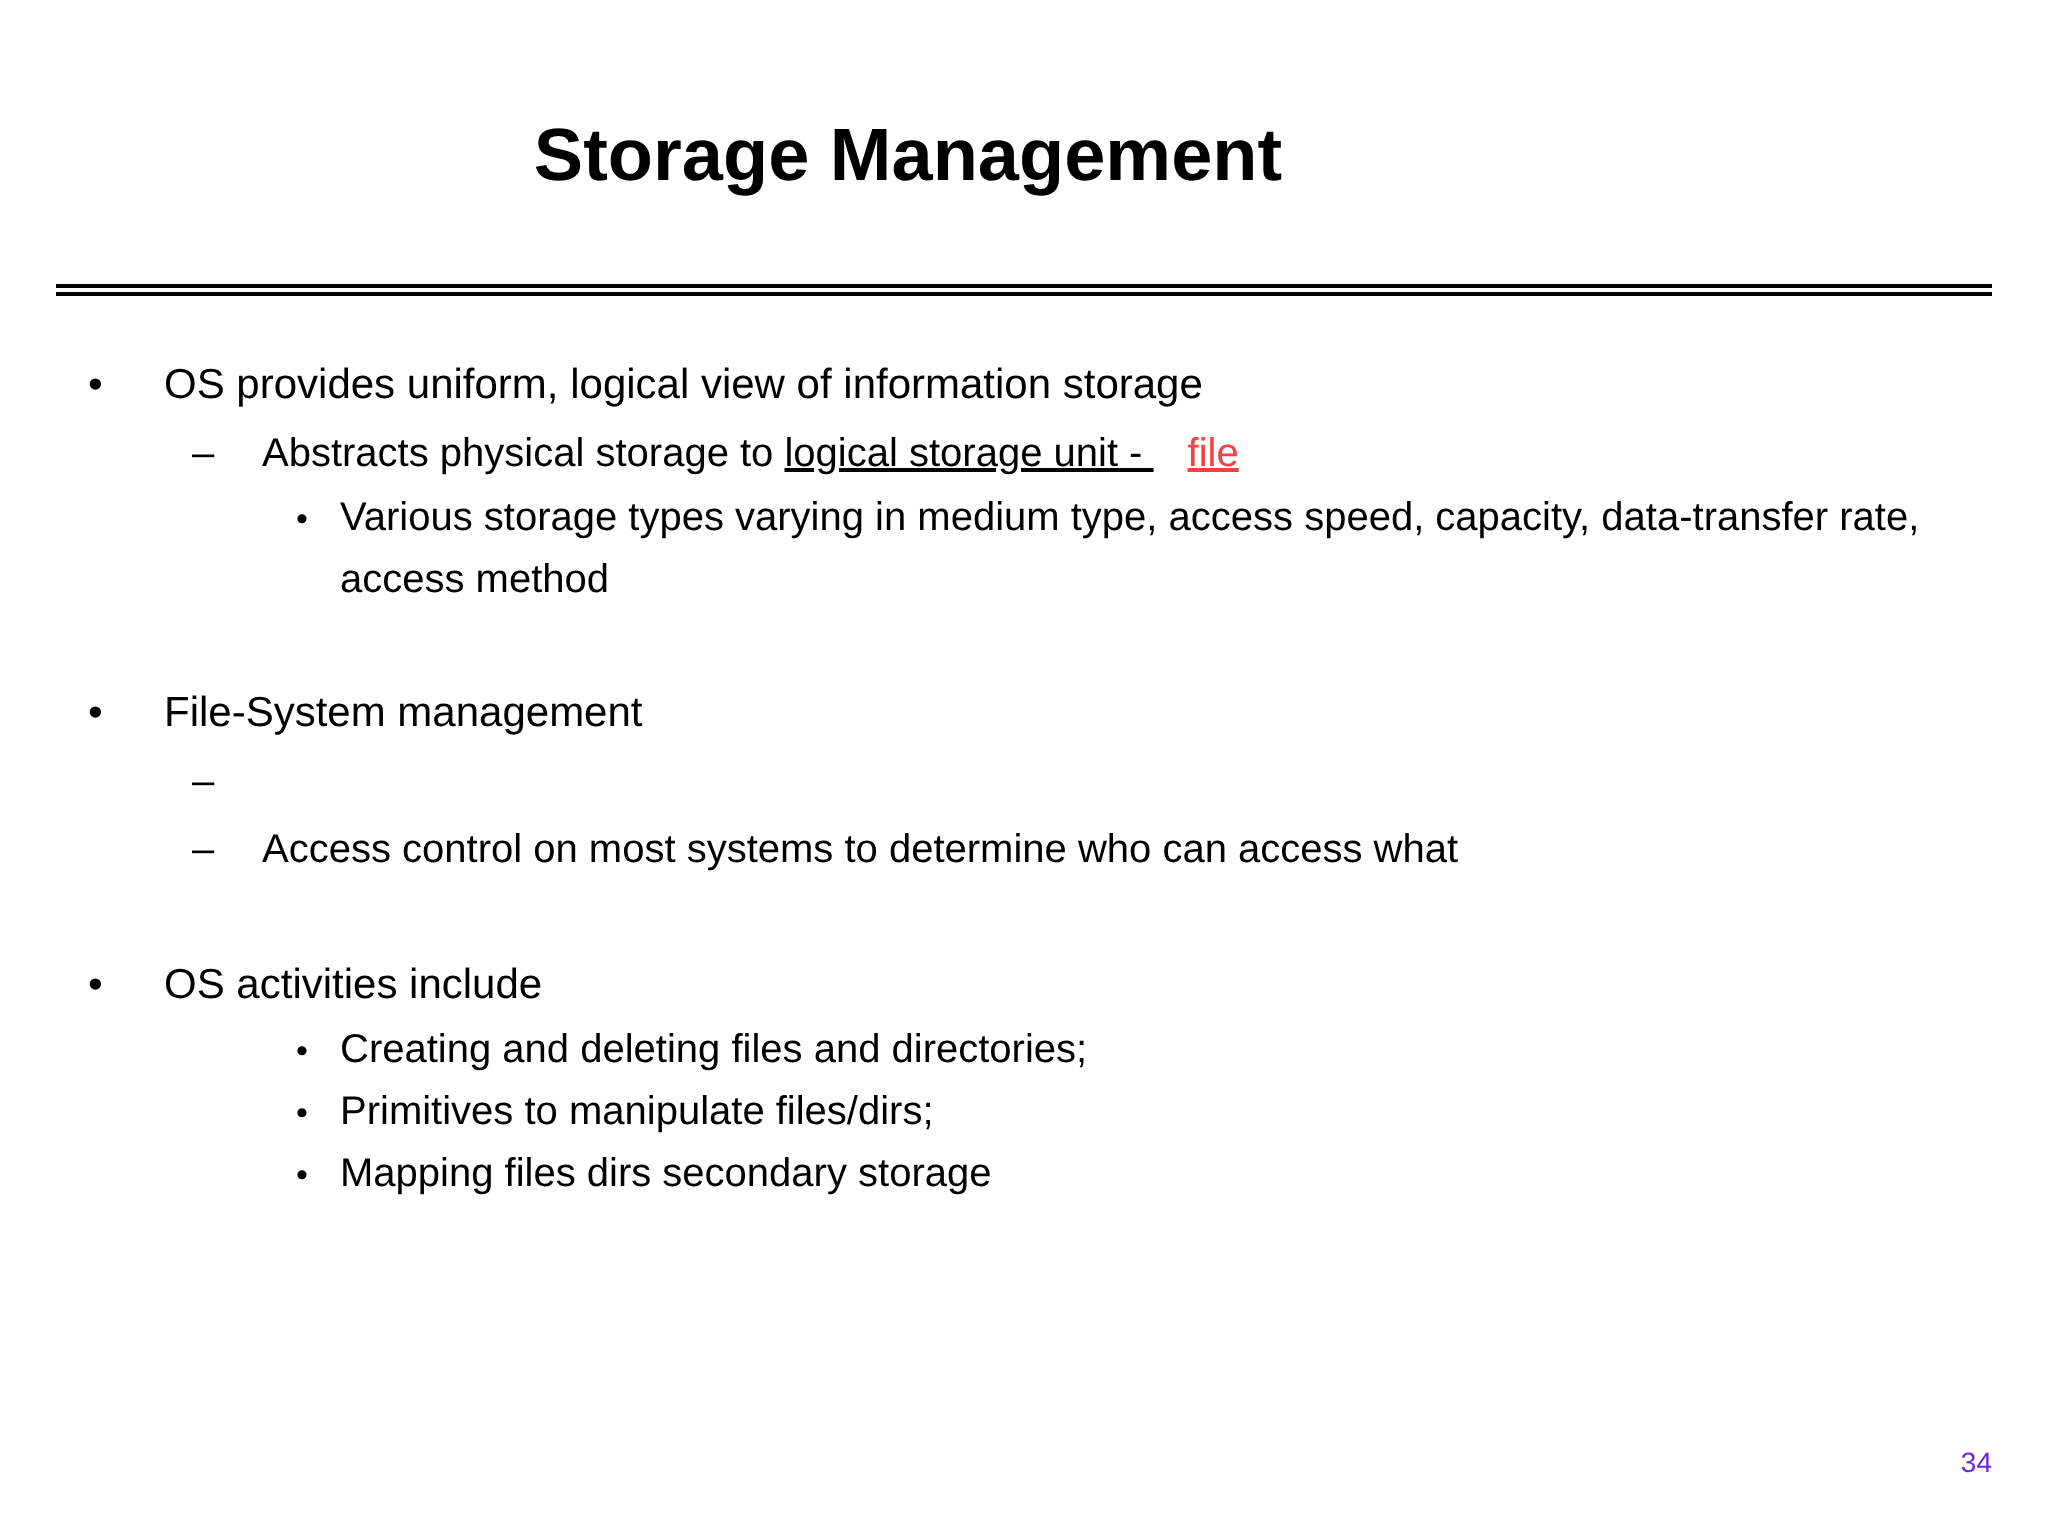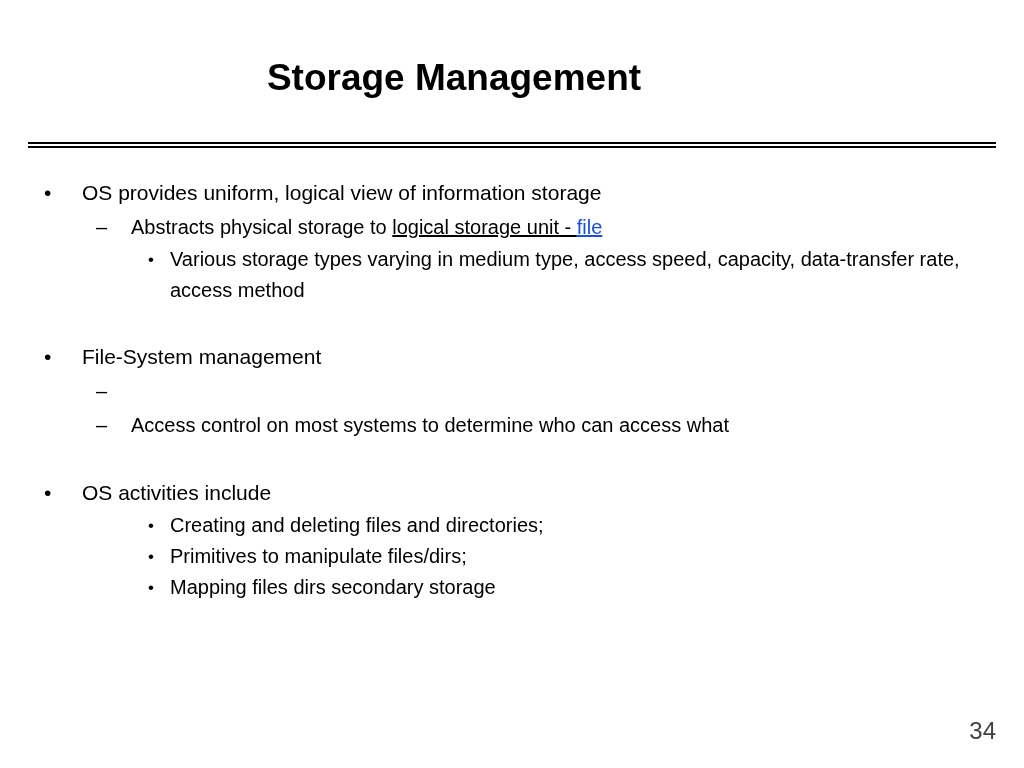--- a/index.html
+++ b/index.html
@@ -130,23 +130,23 @@
 
   b, strong { font-weight: normal; }
   .u { text-decoration: underline; }
   .file-link { text-decoration: underline; }
 
   
   .page-number {
     position: absolute;
     right: 28px;
     bottom: 26px;
-    font-size: 24px;
+    font-size: 14px;
     line-height: 22px;
-    color: #404040;
+    color: #6d28d9;
   }
 </style>
 </head>
 <body>
 
 <div id="slide">
 
   <div class="slide-title">Storage Management</div>
 
   <div class="title-rule">
@@ -158,21 +158,21 @@
 
     <div class="blk">
 
       <div class="row lvl1">
         <span class="mark">•</span>
         <span><span>OS provides </span><b>uniform</b><span>, </span><b>logical view of information storage</b></span>
       </div>
 
       <div class="row lvl2">
         <span class="mark">–</span>
-        <span><span>Abstracts physical storage to </span><b class="u">logical storage unit  - </b><span class="file-link" style="color: #1d4ed8;">file</span></span>
+        <span><span>Abstracts physical storage to </span><b class="u">logical storage unit  - </b><span class="file-link" style="color: #ef4444; margin-left: 17px;">file</span></span>
       </div>
 
       <div class="row lvl3">
         <span class="mark">•</span>
         <span><b>Various storage types</b><span> varying in medium type, access speed, capacity, data-transfer rate, access method</span></span>
       </div>
 
     </div>
 
     <div class="spacer"></div>

